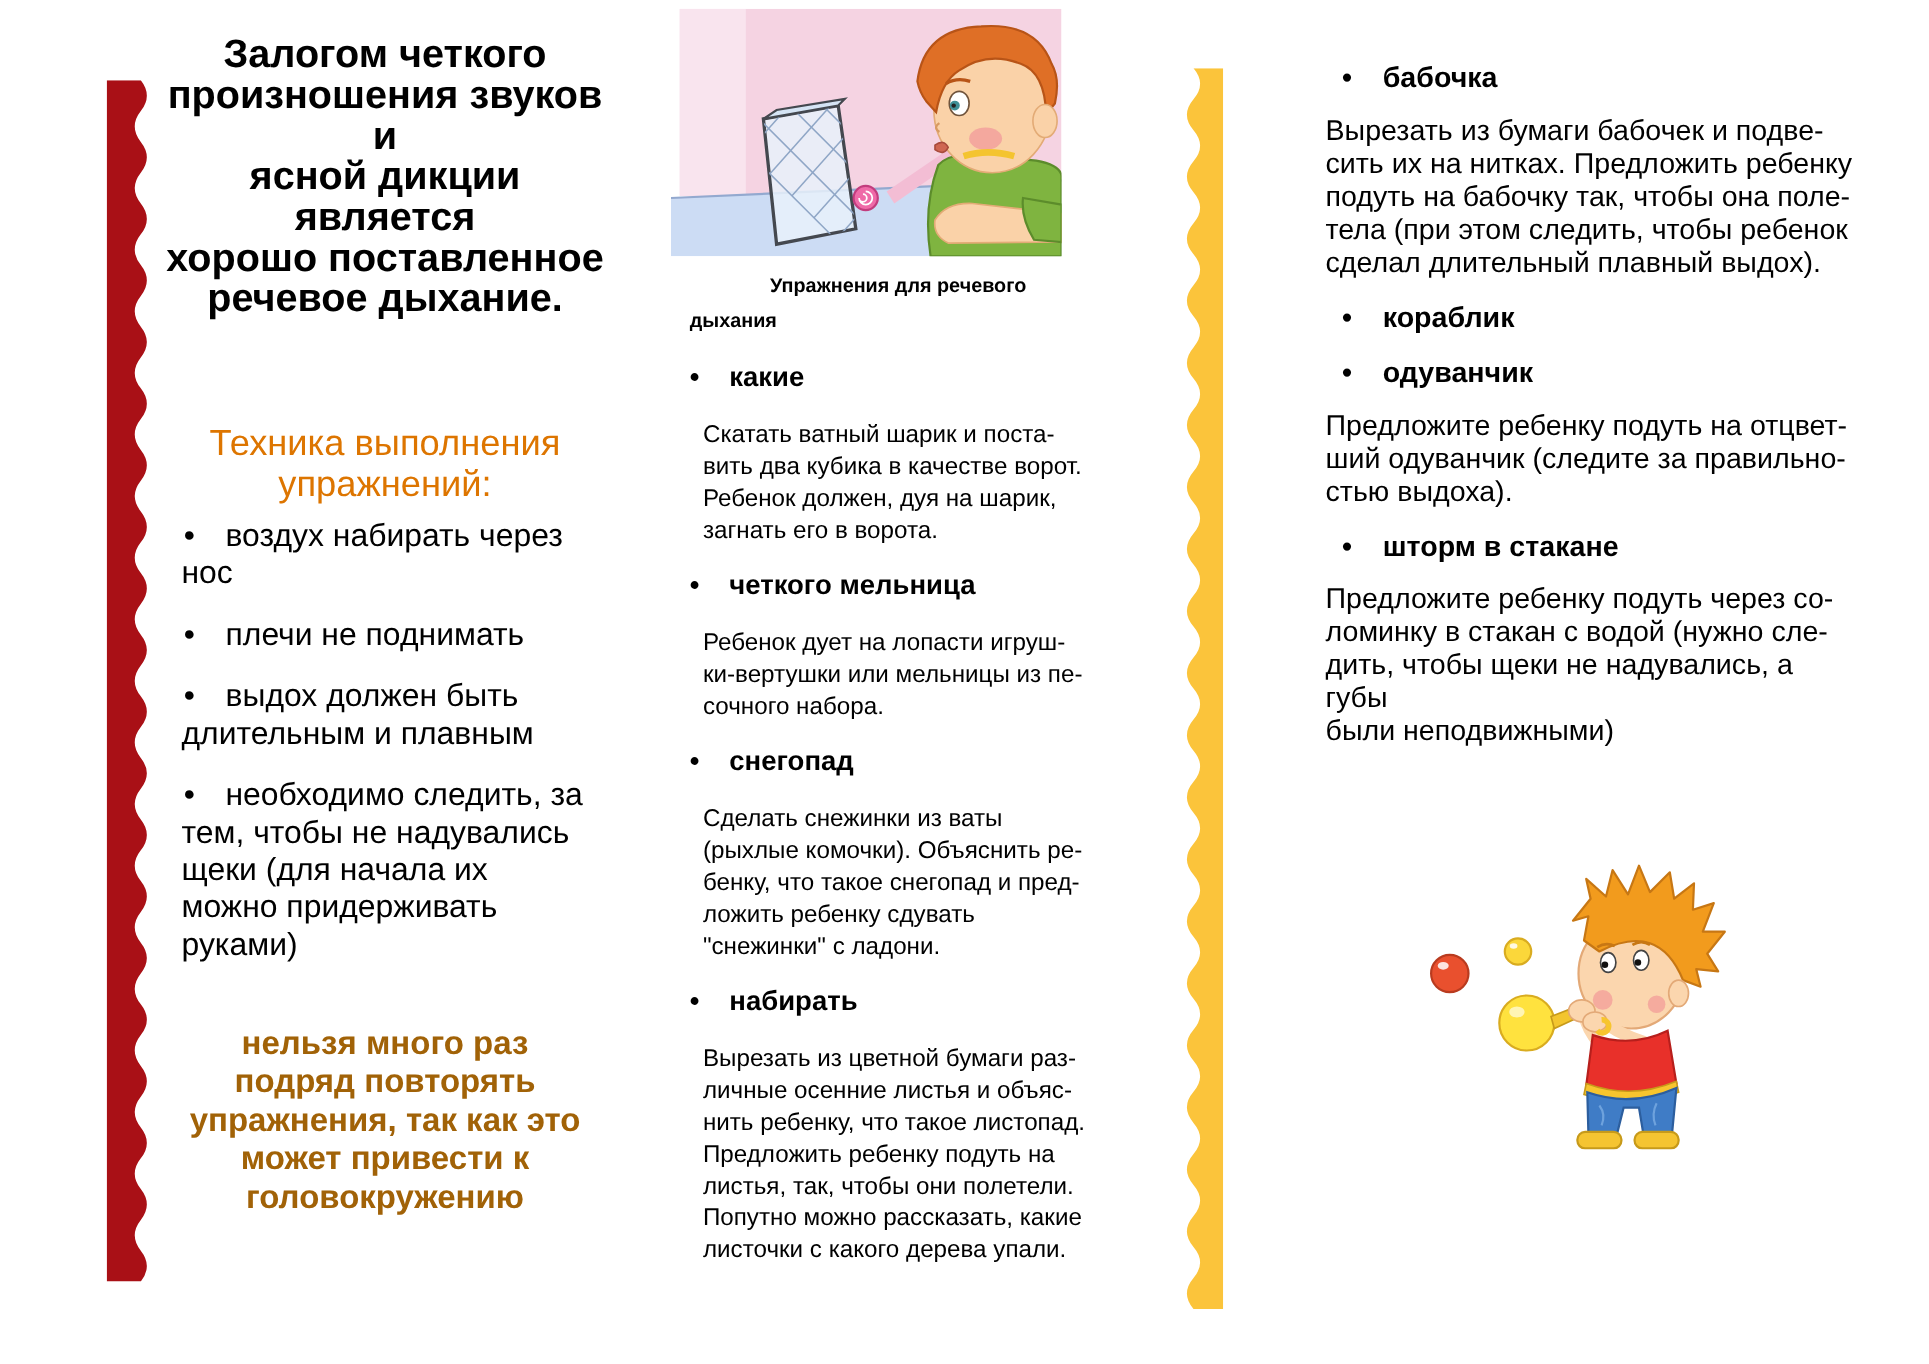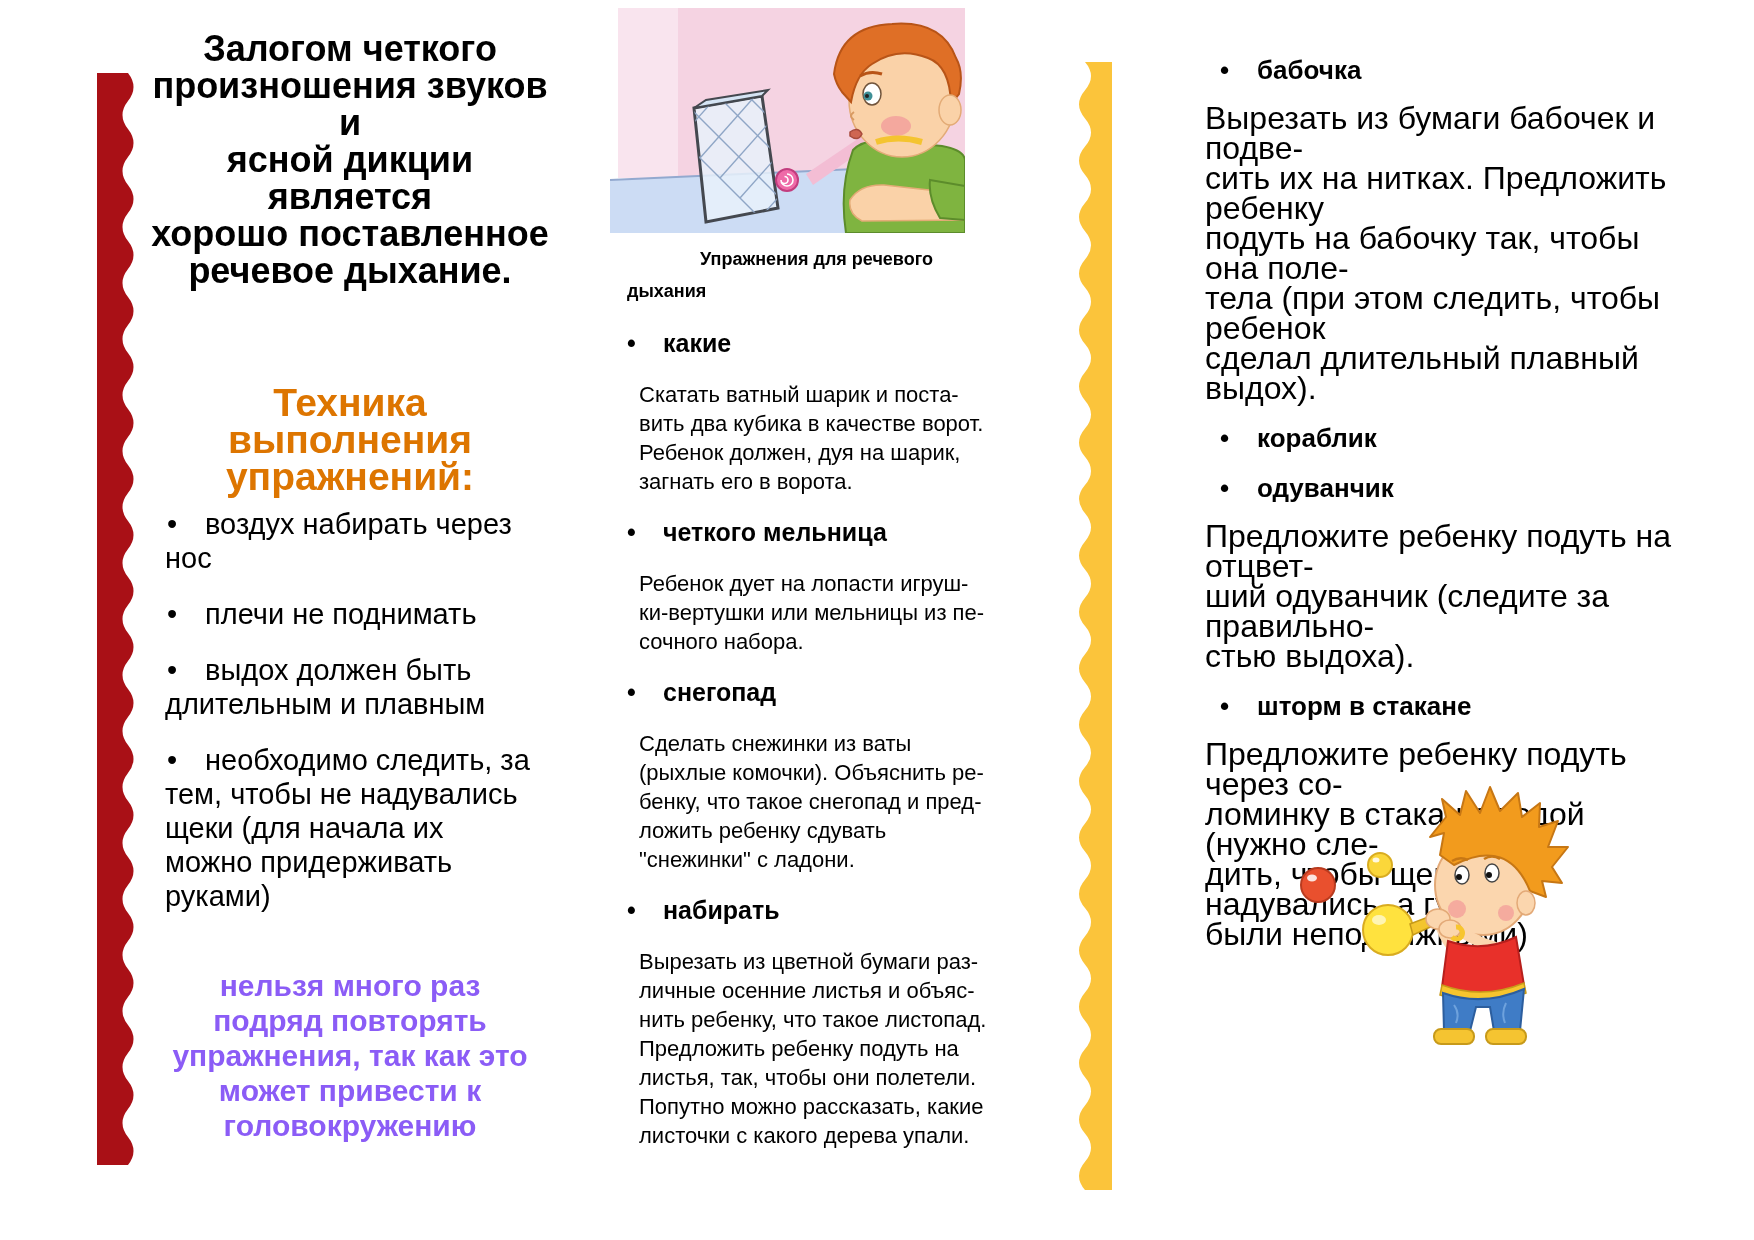--- a/index.html
+++ b/index.html
@@ -10,43 +10,43 @@
   .abs{position:absolute}
   .pre{white-space:pre-line}
 
   
   #red-bar{left:97px;top:73px}
   #yellow-bar{left:1075px;top:62px}
 
   
   .left-col{left:150px;top:30px;width:400px}
   .intro{font-size:36px;font-weight:bold;line-height:37px;text-align:center}
-  .tech-heading{margin-top:95px;color:#dd7500;font-size:39px;font-weight:bold;line-height:37px;text-align:center}
+  .tech-heading{margin-top:95px;color:#dd7500;font-size:33px;font-weight:normal;line-height:37px;text-align:center}
   .tech-list{margin-top:12px;margin-left:15px;width:385px}
   .tech-item{position:relative;font-size:29px;line-height:34px;text-indent:40px;margin:0 0 22px 0}
   .tech-item .bullet{position:absolute;left:2px;top:0;text-indent:0}
-  .warning{margin-top:55px;color:#8b5cf6;font-size:30px;font-weight:bold;line-height:35px;text-align:center}
+  .warning{margin-top:55px;color:#a16207;font-size:30px;font-weight:bold;line-height:35px;text-align:center}
 
   
   .illus1{left:610px;top:8px;width:355px;height:225px}
   .mid-col{left:627px;top:243px;width:420px}
   .mid-heading{font-size:18px;font-weight:bold;line-height:32px;text-indent:73px}
   .mid-col .item-title{position:relative;font-size:25px;font-weight:bold;line-height:29px;margin:22px 0}
   .mid-col .item:first-of-type .item-title{margin-top:10px}
   .mid-col .item-title .bullet{position:absolute;left:0;top:0}
   .mid-col .item-title .name{margin-left:36px}
   .mid-col .item-text{font-size:22px;line-height:29px;margin:12px}
 
   
   .right-col{left:1205px;top:55px;width:480px}
   .right-col .item-title{position:relative;font-size:26px;font-weight:bold;line-height:30px;margin:20px 0 18px}
   .right-col .item:first-of-type .item-title{margin-top:0}
   .right-col .item-title .bullet{position:absolute;left:15px;top:0}
   .right-col .item-title .name{margin-left:52px}
-  .right-col .item-text{font-size:32px;line-height:30px;margin:0}
+  .right-col .item-text{font-size:26px;line-height:30px;margin:0}
   .illus2{left:1240px;top:725px;width:330px;height:320px}
 </style>
 </head>
 <body>
 
 <svg class="abs" id="red-bar" width="40" height="1092" viewBox="0 0 40 1092">
   <path fill="#a91016" d="M0 0 H31 q 11 14 0 28 q -11 14 0 28 q 11 14 0 28 q -11 14 0 28 q 11 14 0 28 q -11 14 0 28 q 11 14 0 28 q -11 14 0 28 q 11 14 0 28 q -11 14 0 28 q 11 14 0 28 q -11 14 0 28 q 11 14 0 28 q -11 14 0 28 q 11 14 0 28 q -11 14 0 28 q 11 14 0 28 q -11 14 0 28 q 11 14 0 28 q -11 14 0 28 q 11 14 0 28 q -11 14 0 28 q 11 14 0 28 q -11 14 0 28 q 11 14 0 28 q -11 14 0 28 q 11 14 0 28 q -11 14 0 28 q 11 14 0 28 q -11 14 0 28 q 11 14 0 28 q -11 14 0 28 q 11 14 0 28 q -11 14 0 28 q 11 14 0 28 q -11 14 0 28 q 11 14 0 28 q -11 14 0 28 q 11 14 0 28  H0 Z"></path>
 </svg>
 
 <svg class="abs" id="yellow-bar" width="37" height="1128" viewBox="0 0 37 1128">

